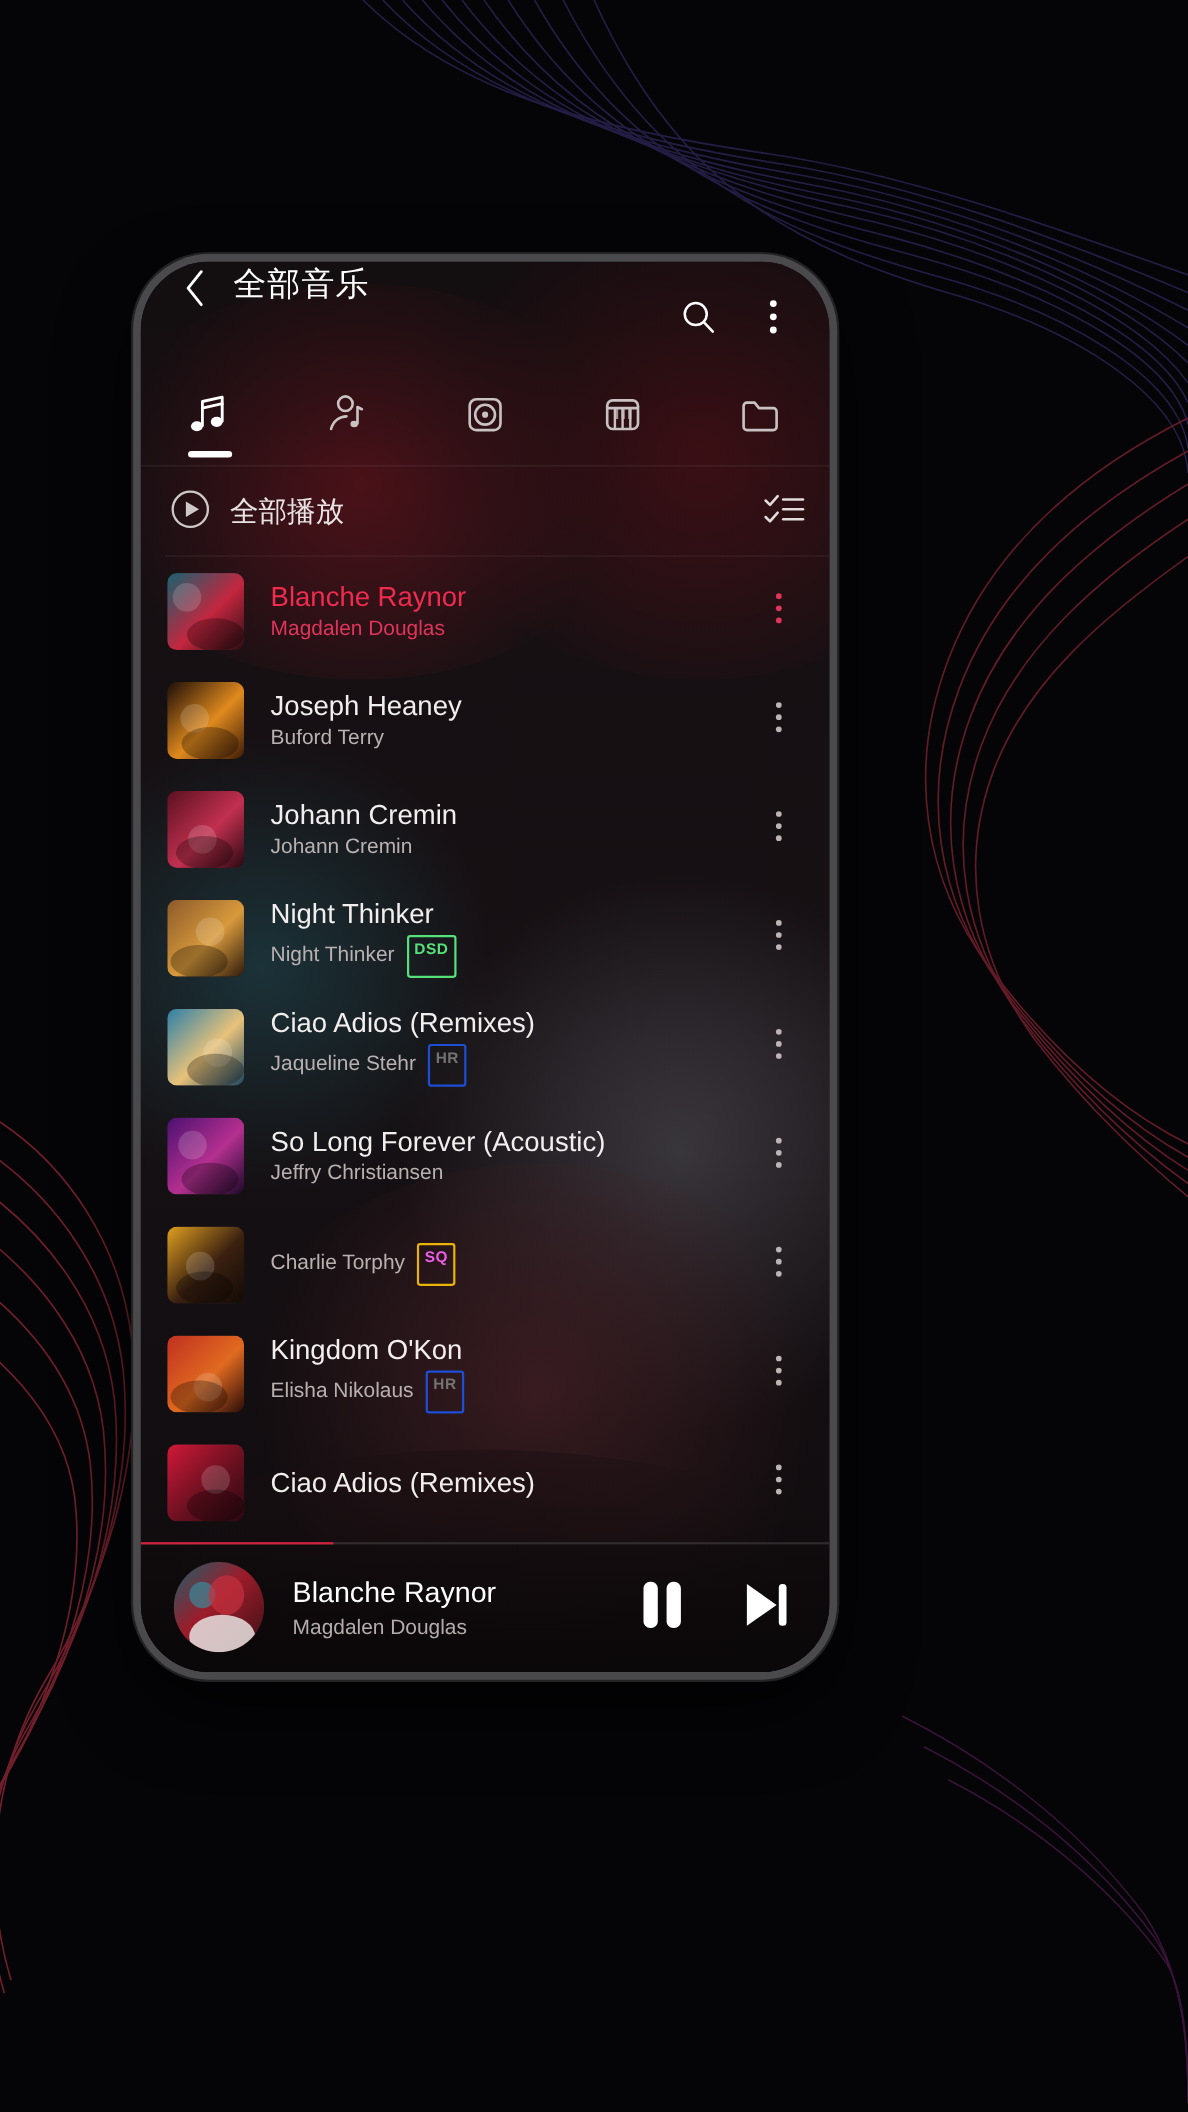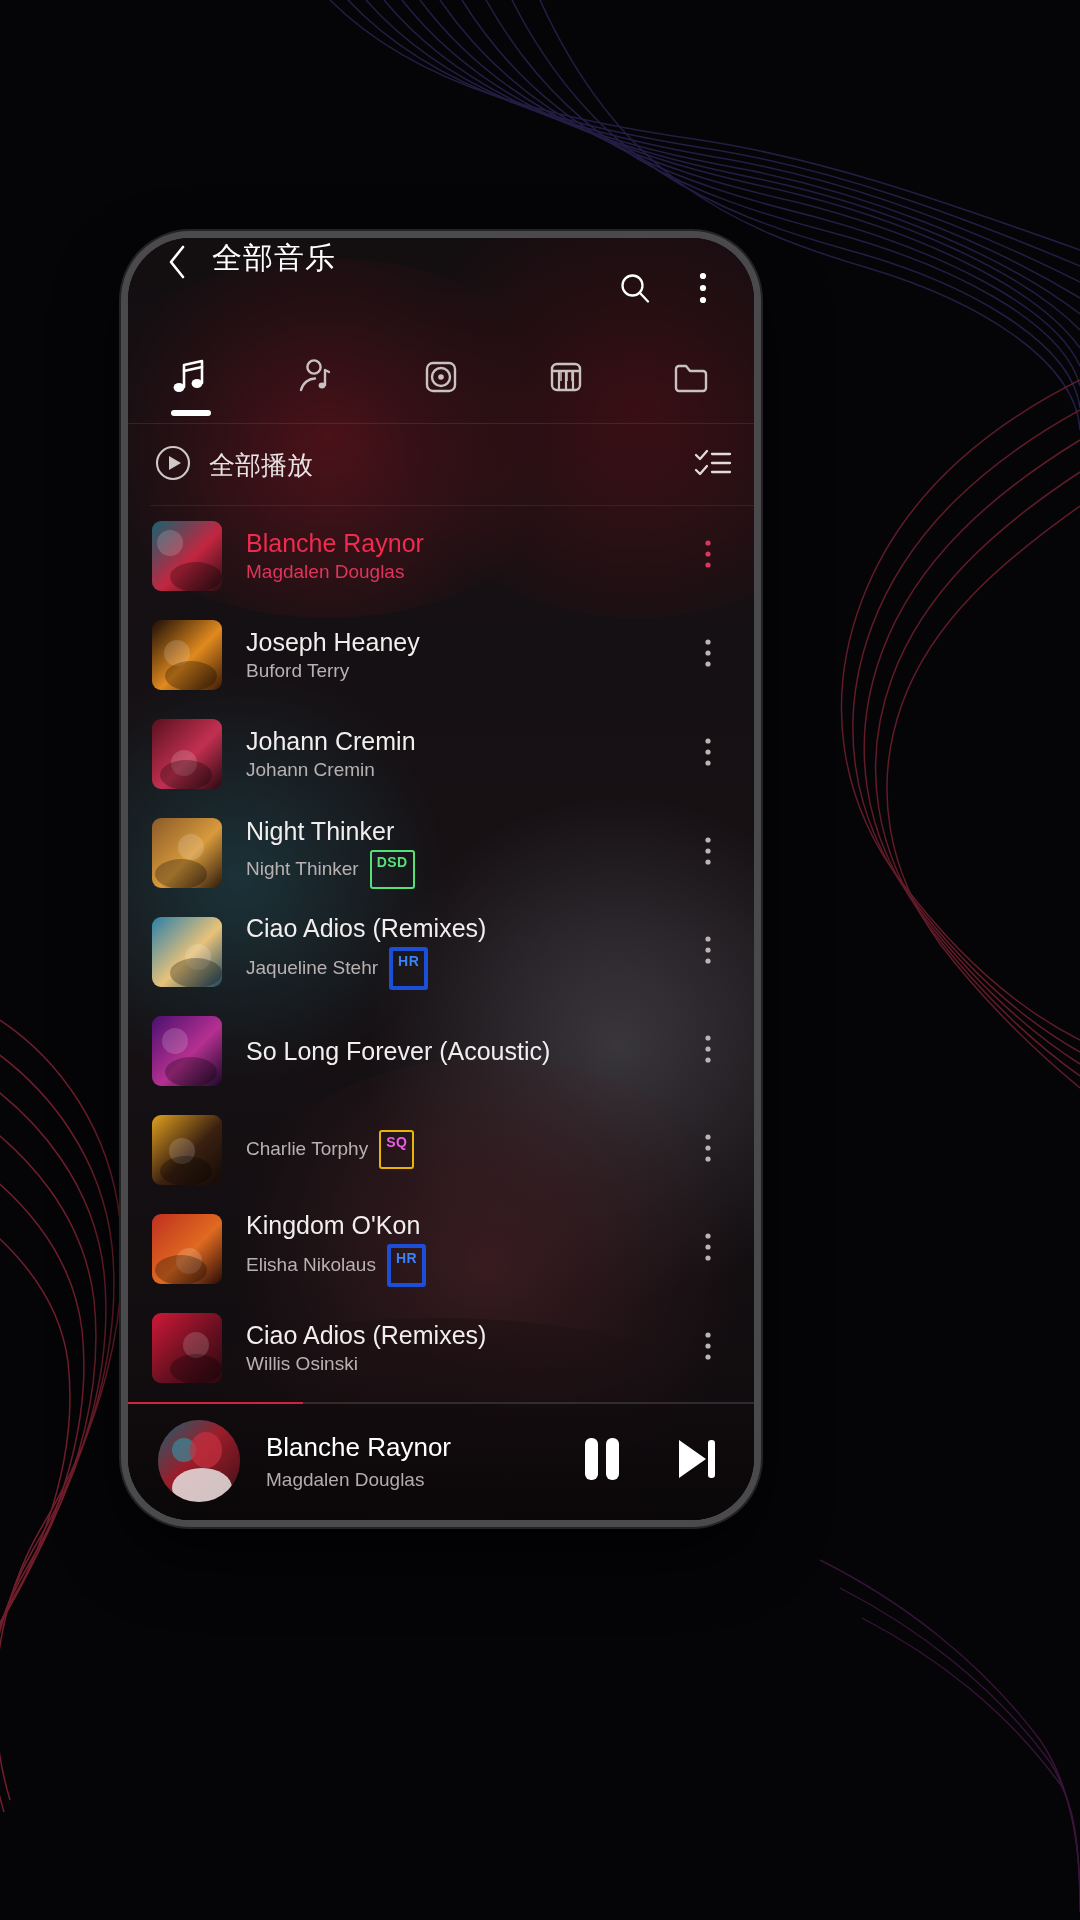--- a/index.html
+++ b/index.html
@@ -66,21 +66,21 @@
   .row{height:99px;display:flex;align-items:center;padding:0 18px 0 24px;position:relative;}
   .art{width:70px;height:70px;border-radius:9px;flex:none;overflow:hidden;position:relative;background:#241a1e;}
   .art svg{display:block;width:100%;height:100%;}
   .meta{flex:1;min-width:0;margin-left:24px;display:flex;flex-direction:column;justify-content:center;gap:5px;}
   .t-title{font-size:25px;color:#f2eeee;white-space:nowrap;overflow:hidden;text-overflow:ellipsis;line-height:1.12;}
   .t-sub{font-size:19px;color:#b9b1b1;display:flex;align-items:center;gap:11px;white-space:nowrap;line-height:1.1;}
   .row.playing .t-title{color:#ef2b4f;}
   .row.playing .t-sub{color:#e0345a;}
   .badge{font-size:14px;line-height:1;padding:3px 5px 18px;border-radius:3px;letter-spacing:.5px;font-weight:bold;}
   .badge.dsd{color:#56e07a;border:2px solid #56e07a;}
-  .badge.hr{color:#3b82f6;border:4px solid #1d4ed8;}
+  .badge.hr{color:#737373;border:2px solid #1d4ed8;}
   .badge.sq{color:#f05ce8;border:2px solid #eab308;}
   .more{width:56px;height:70px;display:flex;align-items:center;justify-content:center;flex:none;cursor:pointer;}
 
   
   .mini{height:118px;flex:none;display:flex;align-items:center;padding:0 26px 0 30px;position:relative;
         background:linear-gradient(180deg,rgba(16,11,13,.55),rgba(10,7,9,.88));}
   .mini-progress{position:absolute;left:0;top:0;height:2px;width:100%;background:rgba(255,255,255,.13);}
   .mini-progress i{position:absolute;left:0;top:0;height:2px;width:28%;background:#d1233f;display:block;}
   .mini-art{width:82px;height:82px;border-radius:50%;overflow:hidden;flex:none;background:#2a1b20;}
   .mini-art svg{display:block;width:100%;height:100%;}
@@ -413,20 +413,23 @@
                     <stop offset="100%" stop-color="#1a0828"></stop>
                   </linearGradient>
                 </defs>
                 <rect width="70" height="70" fill="url(#ag5)"></rect>
                 <circle cx="23" cy="25" r="13" fill="#ffffff" opacity=".16"></circle>
                 <ellipse cx="39" cy="56" rx="26" ry="15" fill="#000000" opacity=".28"></ellipse>
               </svg>
             </div>
             <div class="meta">
               <div class="t-title">So Long Forever (Acoustic)</div>
+              <div class="t-sub">
+                <span>Jeffry Christiansen</span>
+              </div>
             </div>
             <div class="more">
               <span><svg width="8" height="30" viewBox="0 0 8 30" fill="#bdb5b5">
                   <circle cx="4" cy="4" r="2.6"></circle>
                   <circle cx="4" cy="15" r="2.6"></circle>
                   <circle cx="4" cy="26" r="2.6"></circle>
                 </svg></span>
             </div>
           </div>
           <div class="row">
@@ -498,23 +501,20 @@
                     <stop offset="100%" stop-color="#2a0810"></stop>
                   </linearGradient>
                 </defs>
                 <rect width="70" height="70" fill="url(#ag8)"></rect>
                 <circle cx="44" cy="32" r="13" fill="#ffffff" opacity=".16"></circle>
                 <ellipse cx="44" cy="56" rx="26" ry="15" fill="#000000" opacity=".28"></ellipse>
               </svg>
             </div>
             <div class="meta">
               <div class="t-title">Ciao Adios (Remixes)</div>
-              <div class="t-sub">
-                <span>Willis Osinski</span>
-              </div>
             </div>
             <div class="more">
               <span><svg width="8" height="30" viewBox="0 0 8 30" fill="#bdb5b5">
                   <circle cx="4" cy="4" r="2.6"></circle>
                   <circle cx="4" cy="15" r="2.6"></circle>
                   <circle cx="4" cy="26" r="2.6"></circle>
                 </svg></span>
             </div>
           </div>
         </div>

